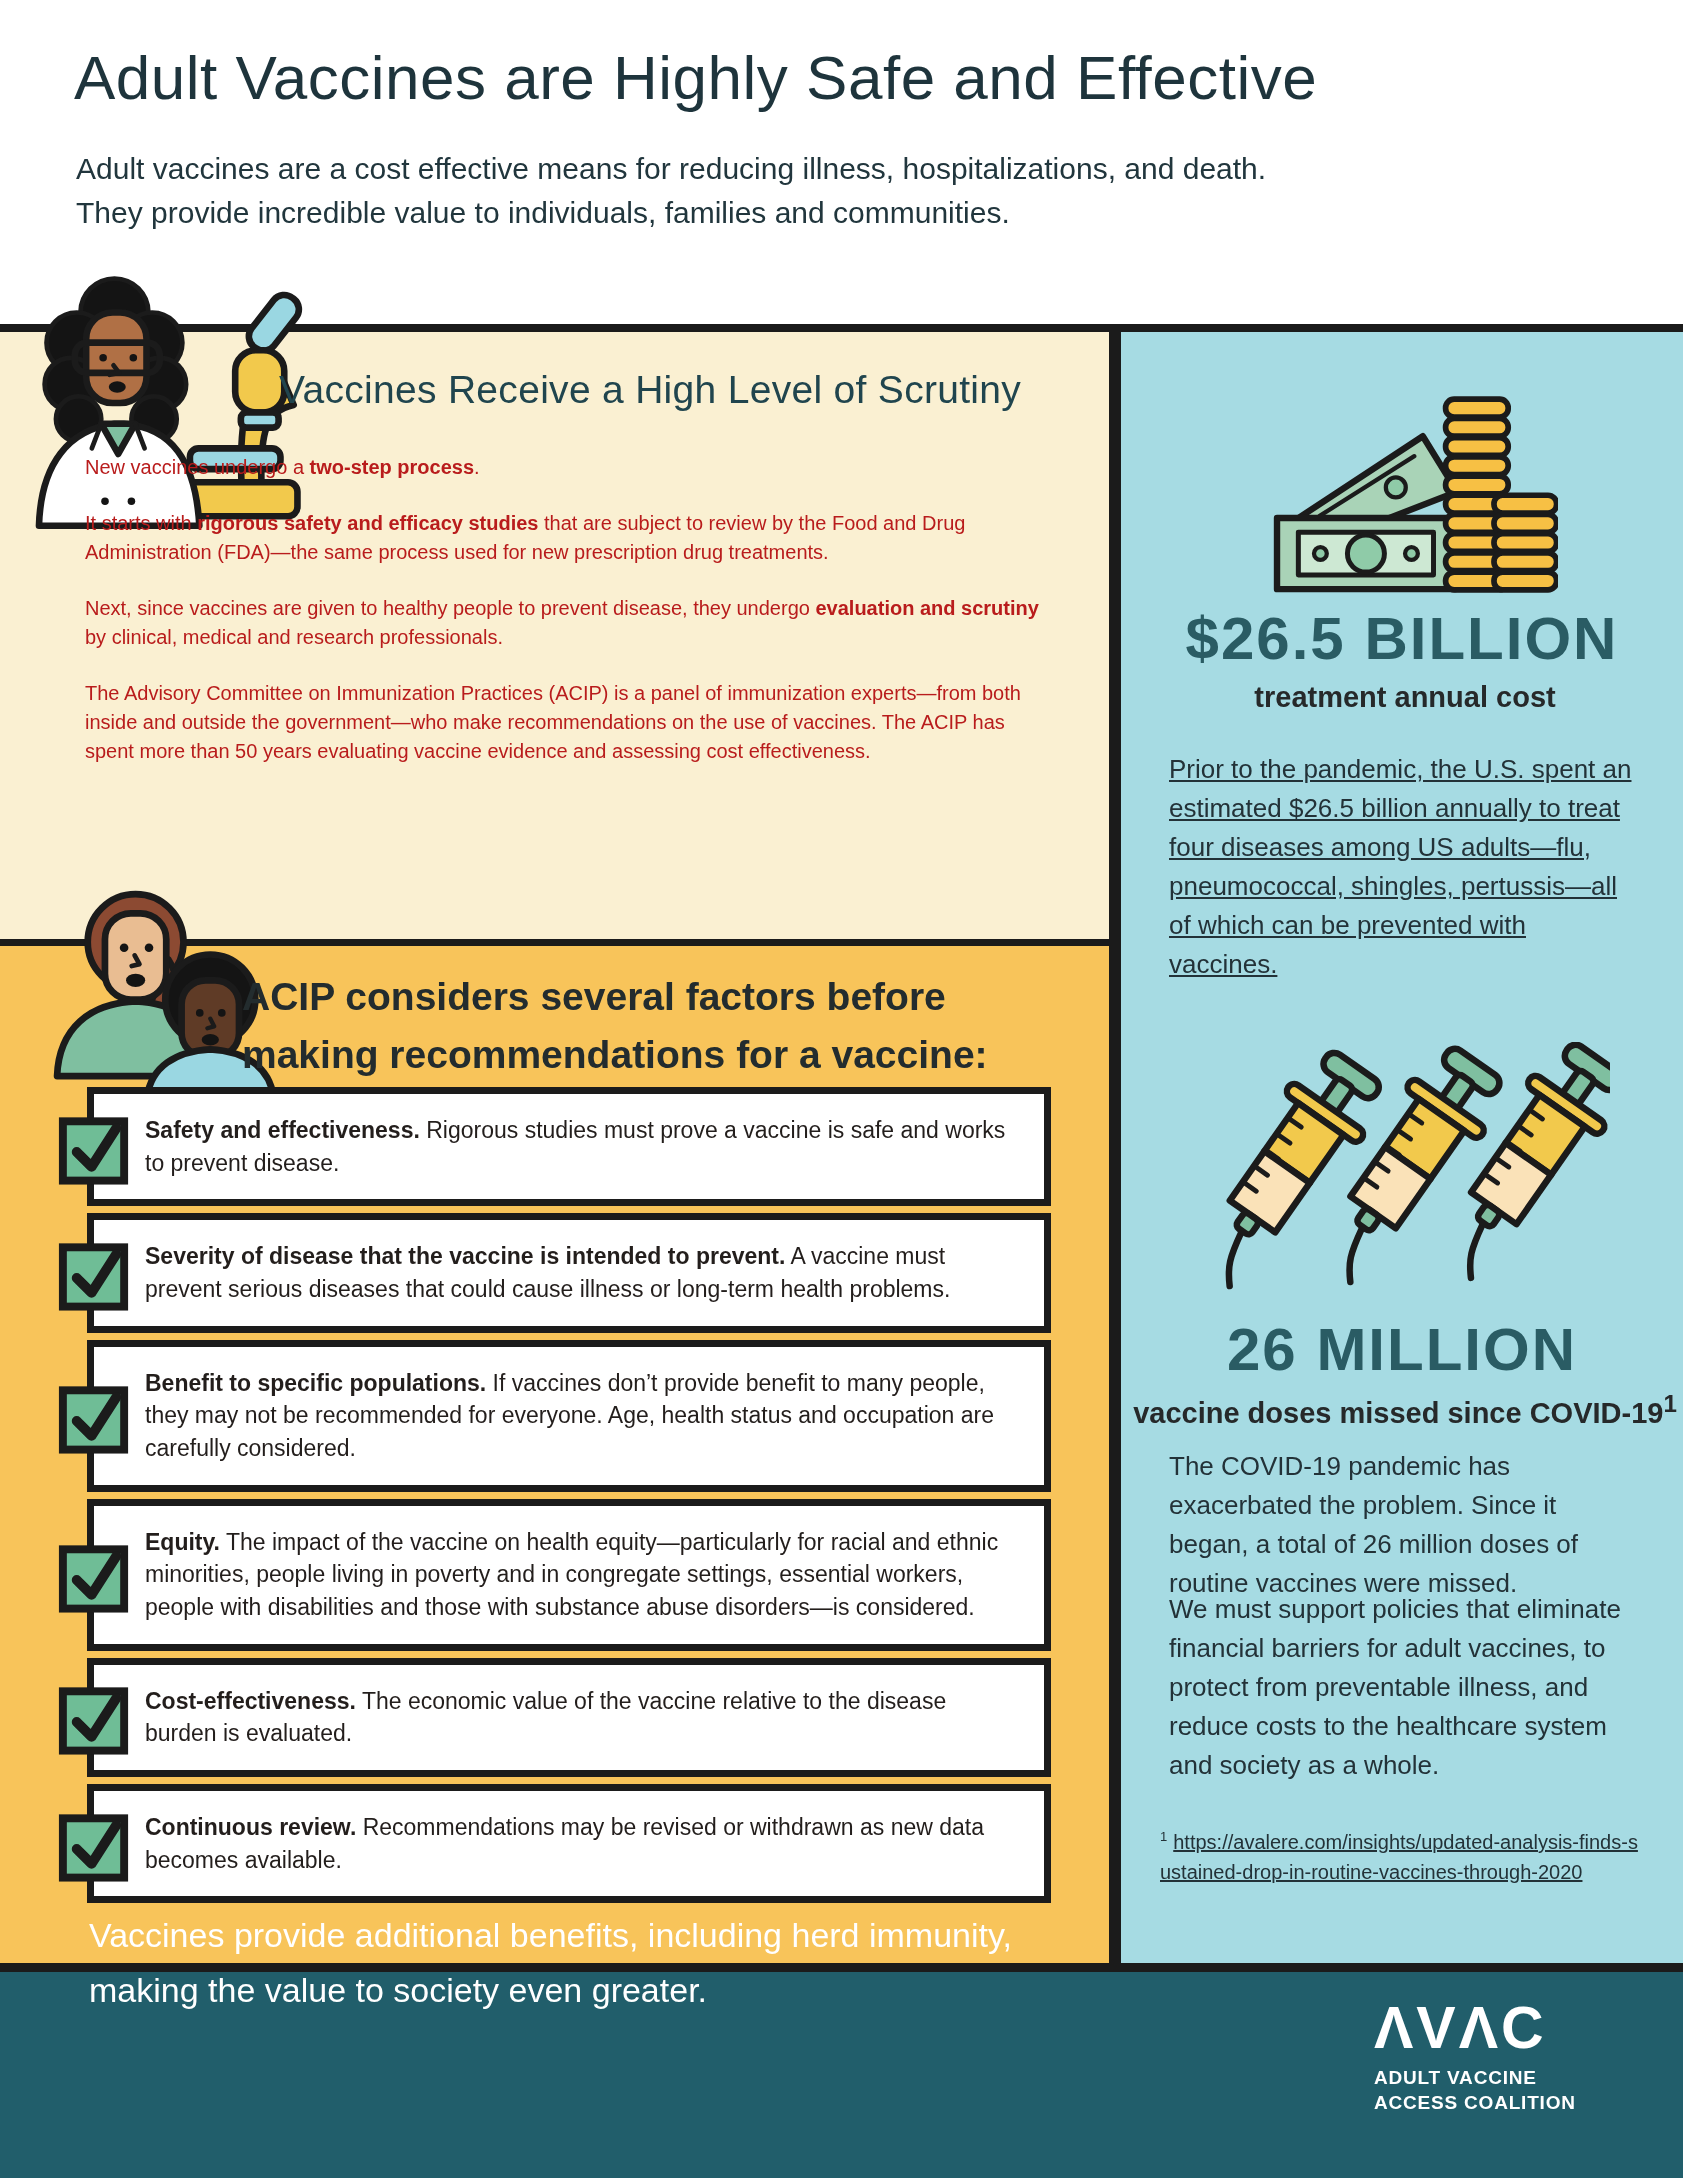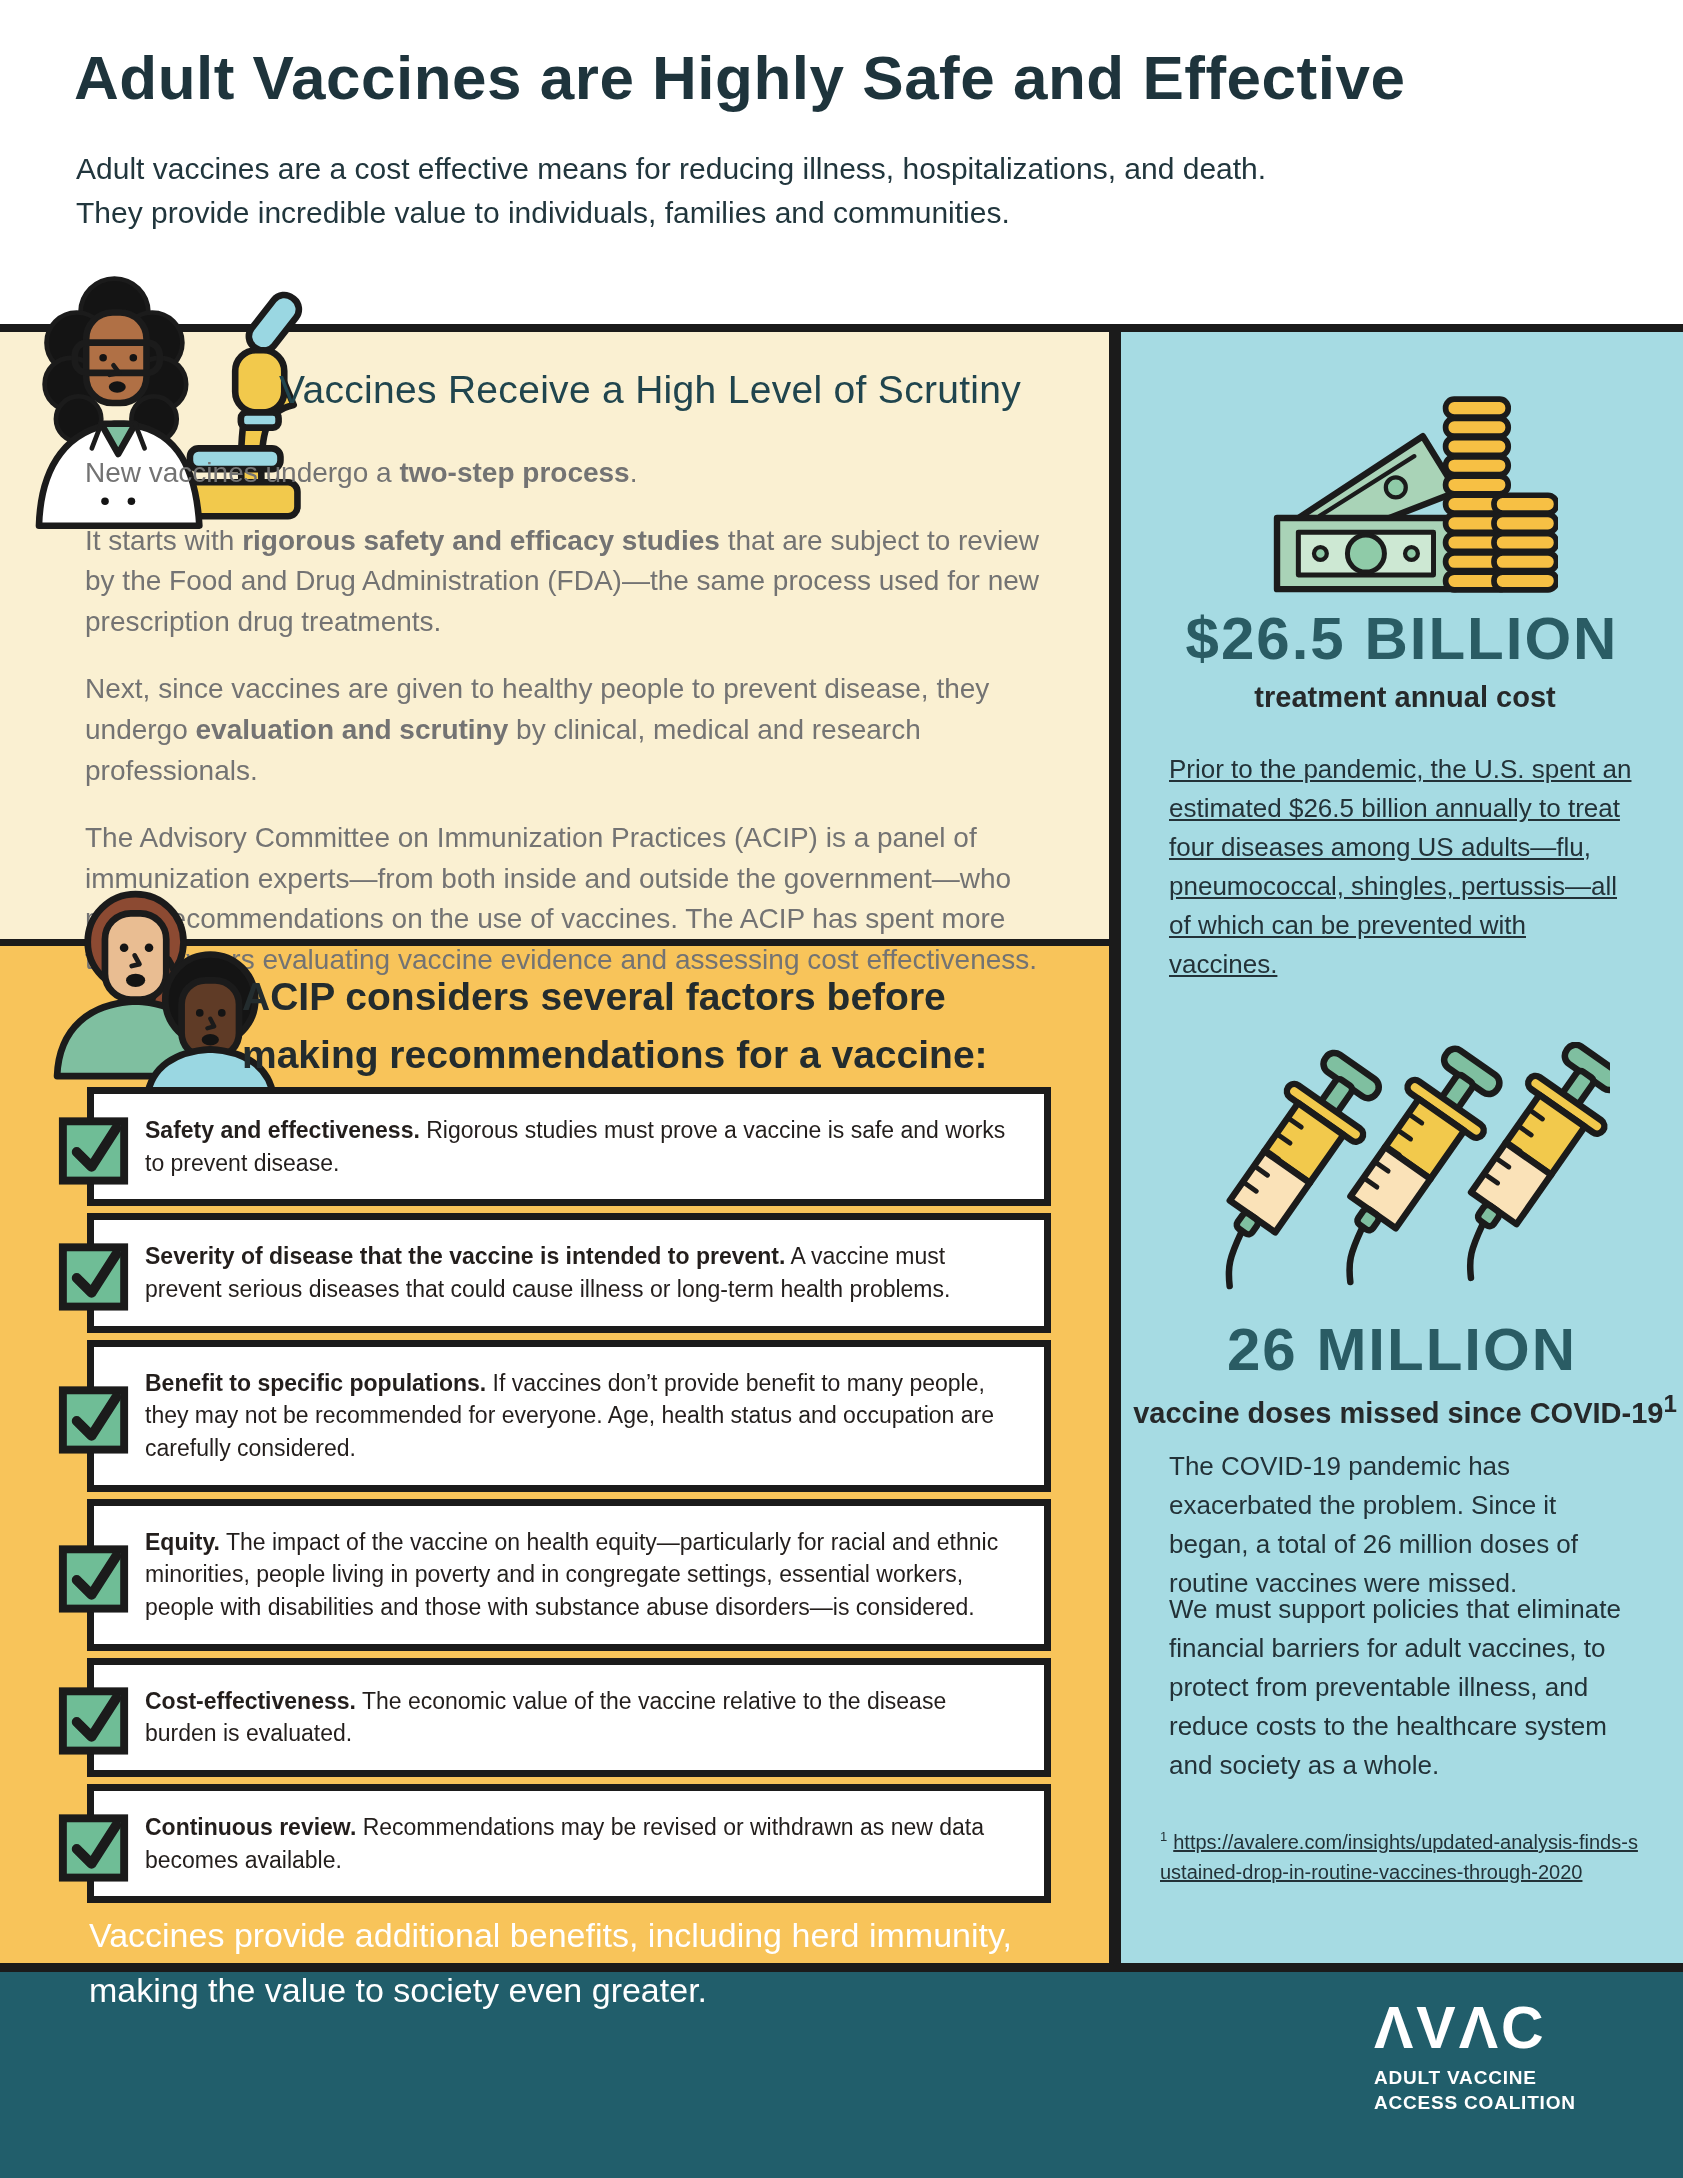--- a/index.html
+++ b/index.html
@@ -1,37 +1,37 @@
 <!DOCTYPE html>
 <html><head>
 <meta charset="utf-8">
 <style>
   * { margin:0; padding:0; box-sizing:border-box; }
   html,body { width:1683px; height:2178px; }
   body { font-family:"Liberation Sans", sans-serif; background:#ffffff; position:relative; overflow:hidden; }
   .abs { position:absolute; }
 
   
-  .title { left:74px; top:42px; font-size:62px; font-weight:700; letter-spacing:0.5px; color:#1E343C; }
+  .title { left:74px; top:42px; font-size:62px; font-weight:400; letter-spacing:0.5px; color:#1E343C; }
   .subtitle { left:76px; top:147px; font-size:30px; line-height:1.45; color:#21363D; }
 
   
   .rule-top    { left:0; top:324px; width:1683px; height:8px; background:#1B1B1B; }
   .panel-cream { left:0; top:332px; width:1109px; height:607px; background:#FAF0D2; }
   .rule-mid    { left:0; top:939px; width:1109px; height:8px; background:#1B1B1B; }
   .panel-orange{ left:0; top:946px; width:1109px; height:1017px; background:#F8C45A; }
   .divider-v   { left:1109px; top:332px; width:12px; height:1632px; background:#1B1B1B; }
   .panel-blue  { left:1121px; top:332px; width:562px; height:1632px; background:#A6DBE3; }
   .rule-bottom { left:0; top:1963px; width:1683px; height:9px; background:#1B1B1B; }
   .footer      { left:0; top:1972px; width:1683px; height:206px; background:#215E6B; }
 
   
   .scientist-wrap { left:22px; top:259px; width:283px; height:273px; }
   .sec1-heading { left:279px; top:368px; width:822px; font-size:39px; font-weight:400; color:#20454E; letter-spacing:0.3px; }
-  .sec1-body { left:85px; top:453px; width:968px; color:#737373; font-size:28px; line-height:1.45; }
+  .sec1-body { left:85px; top:453px; width:968px; color:#b91c1c; font-size:20px; line-height:1.45; }
   .sec1-body p { margin-bottom:27px; }
   .sec1-body b, .check-text b { font-weight:700; }
 
   
   .people-wrap { left:36px; top:869px; width:249px; height:238px; }
   .acip-heading { left:242px; top:968px; width:851px; font-size:39px; line-height:1.48; color:#232C2E; }
   .checklist { left:57px; top:1087px; width:994px; display:flex; flex-direction:column; gap:7px; }
   .check-row { position:relative; margin-left:30px; }
   .check-box-card { background:#ffffff; border:7px solid #1B1B1B; padding:20px 30px 20px 51px; min-height:111px; display:flex; align-items:center; }
   .check-text { font-size:23px; line-height:1.42; color:#231E1C; }

